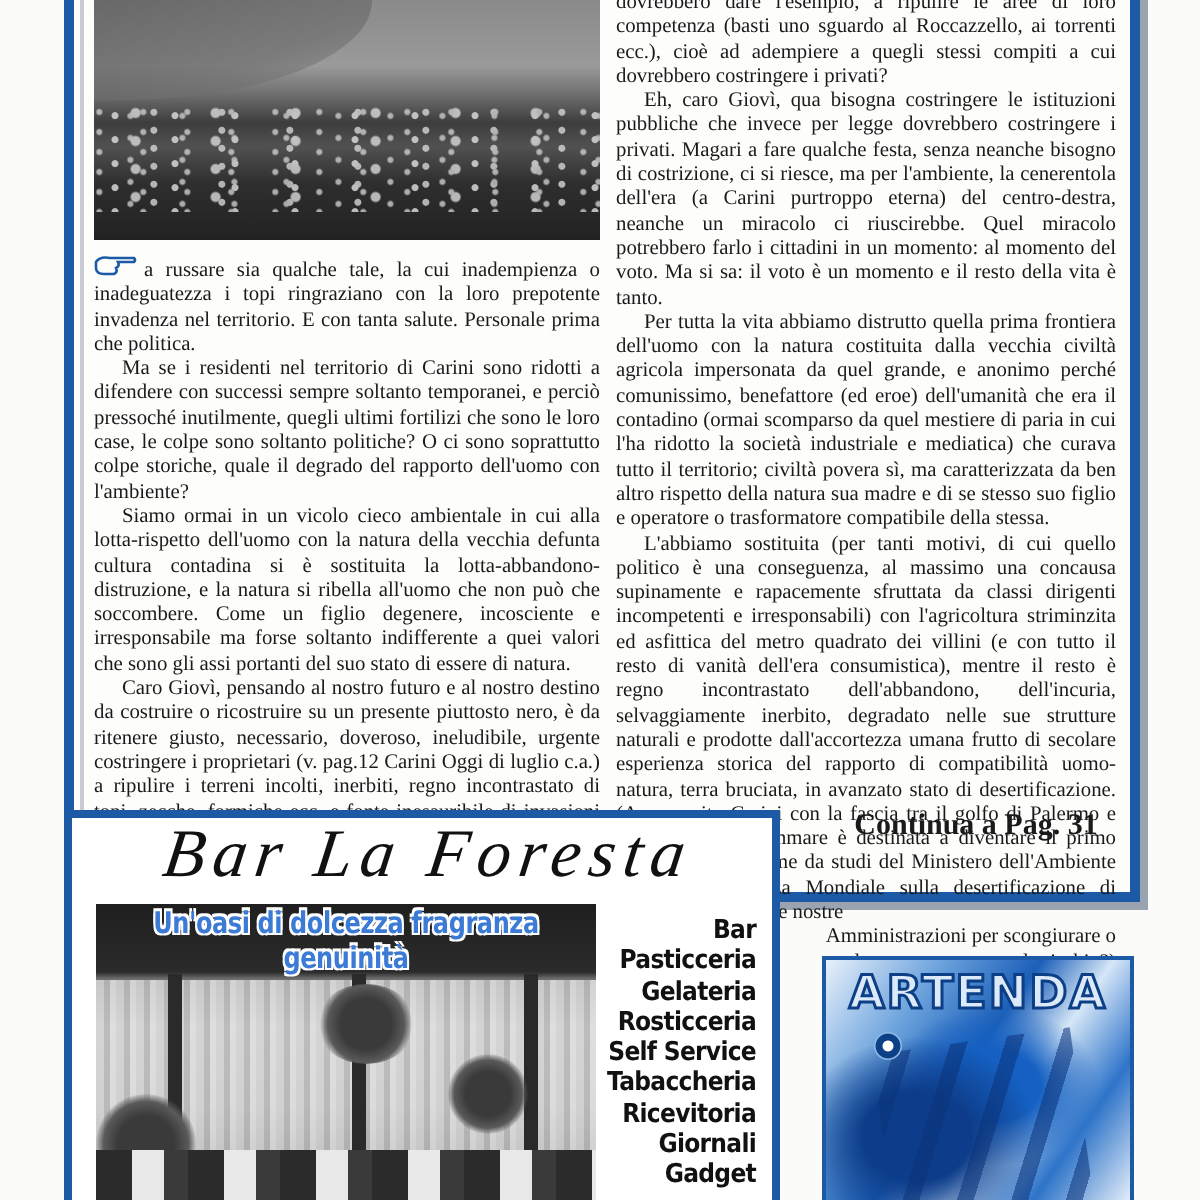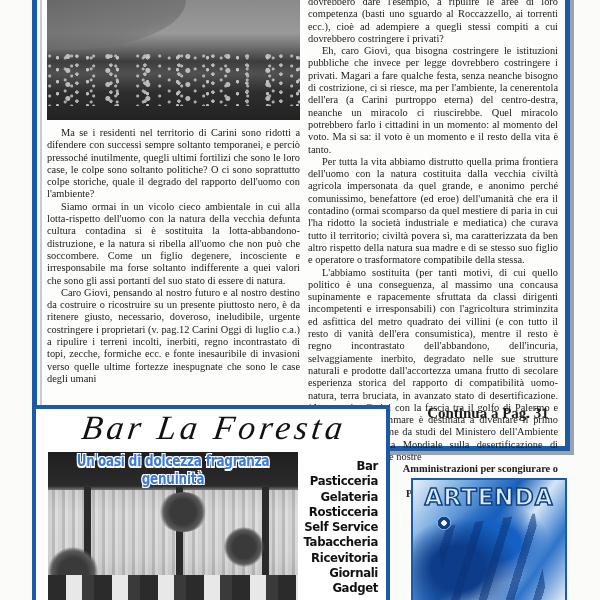--- a/index.html
+++ b/index.html
@@ -50,21 +50,21 @@
   .col-left { left: 47px; top: 127px; width: 253px; }
   .col-right { left: 308px; top: -4px; width: 250px; }
 
   .hand-icon {
     display: inline-block; width: 22px; height: 11px; margin-right: 3px; vertical-align: -1px;
     position: relative;
   }
   .hand-icon svg { width: 22px; height: 12px; }
 
   .tail { text-align: right; }
-  .tail p { text-indent: 0; font-weight: bold; }
+  .tail p { text-indent: 0; }
 
   .continua {
     position: absolute; left: 418px; top: 405px; width: 140px; text-align: center;
     font-weight: bold; font-size: 15px; font-family: "Liberation Serif", serif;
   }
 
   
   .ad {
     position: absolute; left: 32px; top: 405px; width: 358px; height: 200px;
     border: 4px solid #1c5aa6; background: #fff;
@@ -132,20 +132,27 @@
   }
 </style>
 </head>
 <body>
 
 <div class="article-frame"></div>
 
 <div class="photo" title="Panoramic view of Carini town with mountains in haze"></div>
 
 <div class="col col-left">
+  <p class="noindent">
+    <span class="hand-icon">
+      <svg viewBox="0 0 22 12">
+          <path d="M1 4 Q3 1 8 2 L20 2 Q21 3 20 4 L12 4 Q13 6 11 7 Q12 9 10 10 L5 10 Q1 10 1 7 Z" fill="none" stroke="#1c5aa6" stroke-width="1.3"></path>
+        </svg>
+    </span><span>a russare sia qualche tale, la cui inadempienza o inadeguatezza i topi ringraziano con la loro prepotente invadenza nel territorio. E con tanta salute. Personale prima che politica.</span>
+  </p>
   <p>Ma se i residenti nel territorio di Carini sono ridotti a difendere con successi sempre soltanto temporanei, e perciò pressoché inutilmente, quegli ultimi fortilizi che sono le loro case, le colpe sono soltanto politiche? O ci sono soprattutto colpe storiche, quale il degrado del rapporto dell'uomo con l'ambiente?</p>
   <p>Siamo ormai in un vicolo cieco ambientale in cui alla lotta-rispetto dell'uomo con la natura della vecchia defunta cultura contadina si è sostituita la lotta-abbandono-distruzione, e la natura si ribella all'uomo che non può che soccombere. Come un figlio degenere, incosciente e irresponsabile ma forse soltanto indifferente a quei valori che sono gli assi portanti del suo stato di essere di natura.</p>
   <p>Caro Giovì, pensando al nostro futuro e al nostro destino da costruire o ricostruire su un presente piuttosto nero, è da ritenere giusto, necessario, doveroso, ineludibile, urgente costringere i proprietari (v. pag.12 Carini Oggi di luglio c.a.) a ripulire i terreni incolti, inerbiti, regno incontrastato di topi, zecche, formiche ecc. e fonte inesauribile di invasioni verso quelle ultime fortezze inespugnate che sono le case degli umani</p>
 </div>
 
 <div class="col col-right">
   <p class="noindent">dovrebbero dare l'esempio, a ripulire le aree di loro competenza (basti uno sguardo al Roccazzello, ai torrenti ecc.), cioè ad adempiere a quegli stessi compiti a cui dovrebbero costringere i privati?</p>
   <p>Eh, caro Giovì, qua bisogna costringere le istituzioni pubbliche che invece per legge dovrebbero costringere i privati. Magari a fare qualche festa, senza neanche bisogno di costrizione, ci si riesce, ma per l'ambiente, la cenerentola dell'era (a Carini purtroppo eterna) del centro-destra, neanche un miracolo ci riuscirebbe. Quel miracolo potrebbero farlo i cittadini in un momento: al momento del voto. Ma si sa: il voto è un momento e il resto della vita è tanto.</p>
   <p>Per tutta la vita abbiamo distrutto quella prima frontiera dell'uomo con la natura costituita dalla vecchia civiltà agricola impersonata da quel grande, e anonimo perché comunissimo, benefattore (ed eroe) dell'umanità che era il contadino (ormai scomparso da quel mestiere di paria in cui l'ha ridotto la società industriale e mediatica) che curava tutto il territorio; civiltà povera sì, ma caratterizzata da ben altro rispetto della natura sua madre e di se stesso suo figlio e operatore o trasformatore compatibile della stessa.</p>
   <p>L'abbiamo sostituita (per tanti motivi, di cui quello politico è una conseguenza, al massimo una concausa supinamente e rapacemente sfruttata da classi dirigenti incompetenti e irresponsabili) con l'agricoltura striminzita ed asfittica del metro quadrato dei villini (e con tutto il resto di vanità dell'era consumistica), mentre il resto è regno incontrastato dell'abbandono, dell'incuria, selvaggiamente inerbito, degradato nelle sue strutture naturali e prodotte dall'accortezza umana frutto di secolare esperienza storica del rapporto di compatibilità uomo-natura, terra bruciata, in avanzato stato di desertificazione. (A proposito Carini con la fascia tra il golfo di Palermo e quello di Castellammare è destinata a diventare il primo deserto italiano come da studi del Ministero dell'Ambiente e della Conferenza Mondiale sulla desertificazione di Dakar: cosa fanno le nostre</p>

